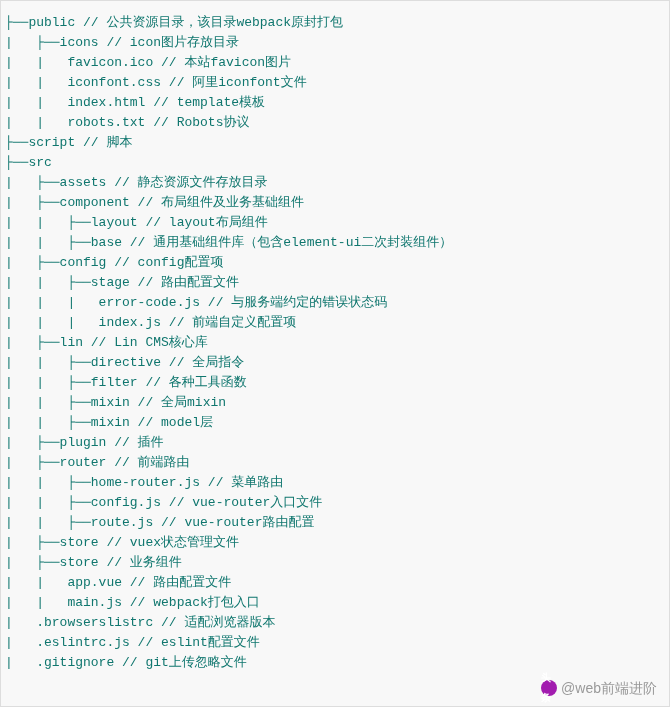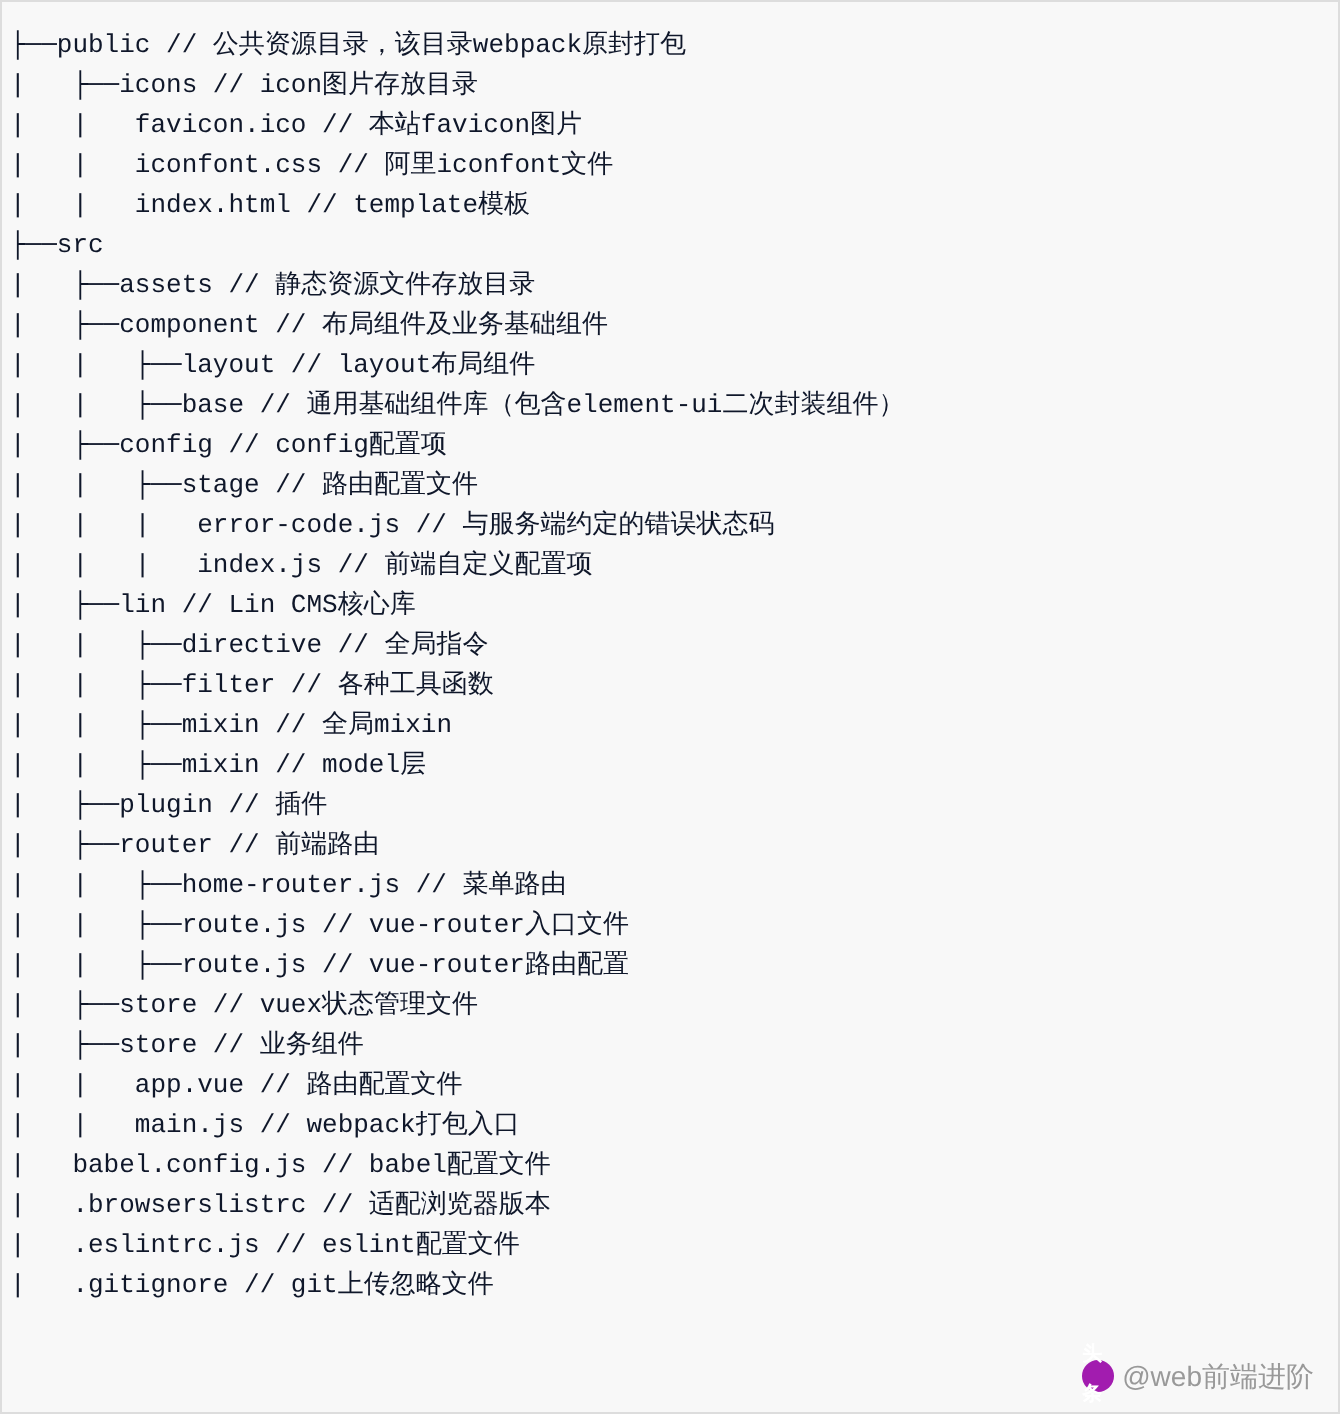--- a/index.html
+++ b/index.html
@@ -10,21 +10,21 @@
       font-family: 'Courier New', Consolas, monospace;
       font-size: 13px;
       line-height: 20px;
       color: #333;
       padding: 12px 4px 4px 4px;
       border: 1px solid #ddd;
       position: relative;
     }
     .tree-line {
       white-space: pre;
-      color: #0f172a;
+      color: #0f766e;
     }
     .watermark {
       position: absolute;
       bottom: 8px;
       right: 12px;
       font-family: Arial, sans-serif;
       font-size: 14px;
       color: #999;
       display: flex;
       align-items: center;
@@ -45,44 +45,45 @@
   </style>
 </head>
 <body>
 
 <div id="tree-container">
     <div class="tree-line">├──public // 公共资源目录，该目录webpack原封打包</div>
     <div class="tree-line">|   ├──icons // icon图片存放目录</div>
     <div class="tree-line">|   |   favicon.ico // 本站favicon图片</div>
     <div class="tree-line">|   |   iconfont.css // 阿里iconfont文件</div>
     <div class="tree-line">|   |   index.html // template模板</div>
+    <div class="tree-line">|   |   robots.txt // Robots协议</div>
+    <div class="tree-line">├──script // 脚本</div>
     <div class="tree-line">├──src</div>
     <div class="tree-line">|   ├──assets // 静态资源文件存放目录</div>
     <div class="tree-line">|   ├──component // 布局组件及业务基础组件</div>
     <div class="tree-line">|   |   ├──layout // layout布局组件</div>
     <div class="tree-line">|   |   ├──base // 通用基础组件库（包含element-ui二次封装组件）</div>
     <div class="tree-line">|   ├──config // config配置项</div>
     <div class="tree-line">|   |   ├──stage // 路由配置文件</div>
     <div class="tree-line">|   |   |   error-code.js // 与服务端约定的错误状态码</div>
     <div class="tree-line">|   |   |   index.js // 前端自定义配置项</div>
     <div class="tree-line">|   ├──lin // Lin CMS核心库</div>
     <div class="tree-line">|   |   ├──directive // 全局指令</div>
     <div class="tree-line">|   |   ├──filter // 各种工具函数</div>
     <div class="tree-line">|   |   ├──mixin // 全局mixin</div>
     <div class="tree-line">|   |   ├──mixin // model层</div>
     <div class="tree-line">|   ├──plugin // 插件</div>
     <div class="tree-line">|   ├──router // 前端路由</div>
     <div class="tree-line">|   |   ├──home-router.js // 菜单路由</div>
-    <div class="tree-line">|   |   ├──route.js // vue-router入口文件</div>
+    <div class="tree-line">|   |   ├──config.js // vue-router入口文件</div>
     <div class="tree-line">|   |   ├──route.js // vue-router路由配置</div>
     <div class="tree-line">|   ├──store // vuex状态管理文件</div>
     <div class="tree-line">|   ├──store // 业务组件</div>
     <div class="tree-line">|   |   app.vue // 路由配置文件</div>
     <div class="tree-line">|   |   main.js // webpack打包入口</div>
-    <div class="tree-line">|   babel.config.js // babel配置文件</div>
     <div class="tree-line">|   .browserslistrc // 适配浏览器版本</div>
     <div class="tree-line">|   .eslintrc.js // eslint配置文件</div>
     <div class="tree-line">|   .gitignore // git上传忽略文件</div>
   </div>
 
 <div class="watermark">
   <span class="watermark-icon">头条</span>
   <span>@web前端进阶</span>
 </div>
 

